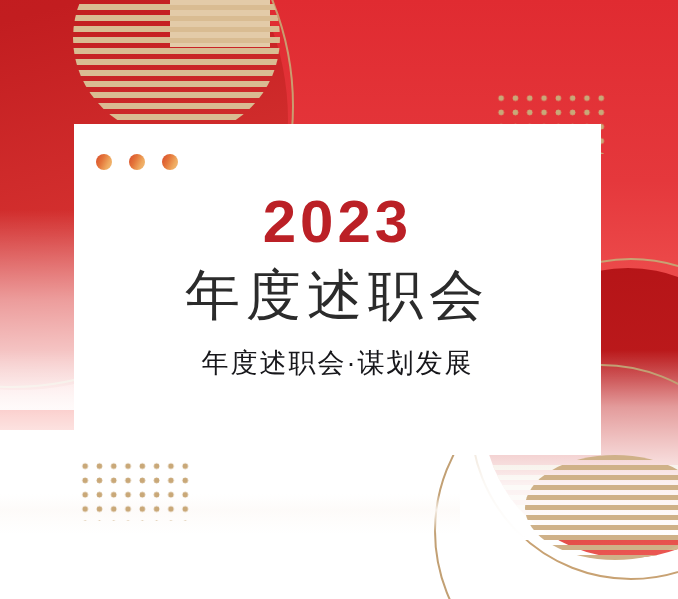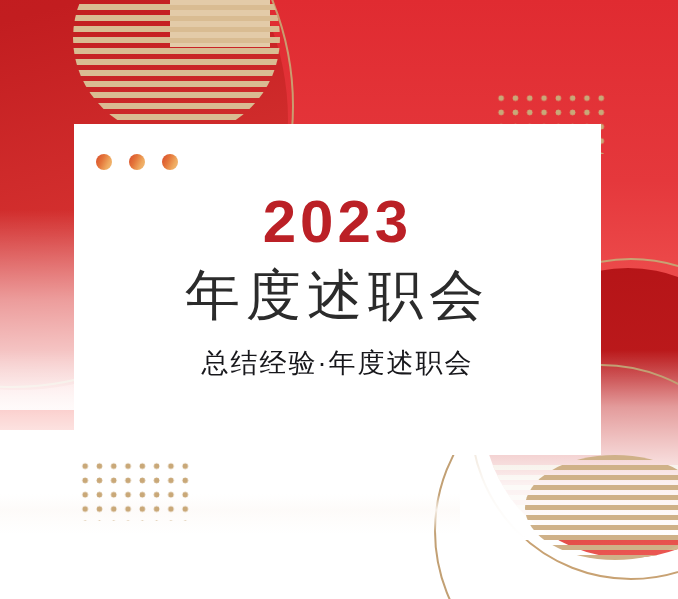--- a/index.html
+++ b/index.html
@@ -299,19 +299,19 @@
 
     <div class="win-dots">
       <span class="win-dot"></span>
       <span class="win-dot"></span>
       <span class="win-dot"></span>
     </div>
 
     <div class="card-text">
       <div class="year">2023</div>
       <div class="headline">年度述职会</div>
-      <div class="subline">总结经验·年度述职会</div>
+      <div class="subline">年度述职会·谋划发展</div>
     </div>
   </div>
 
   <div class="dots dots-bottom-left"></div>
 
 </div>
 
 </body></html>

